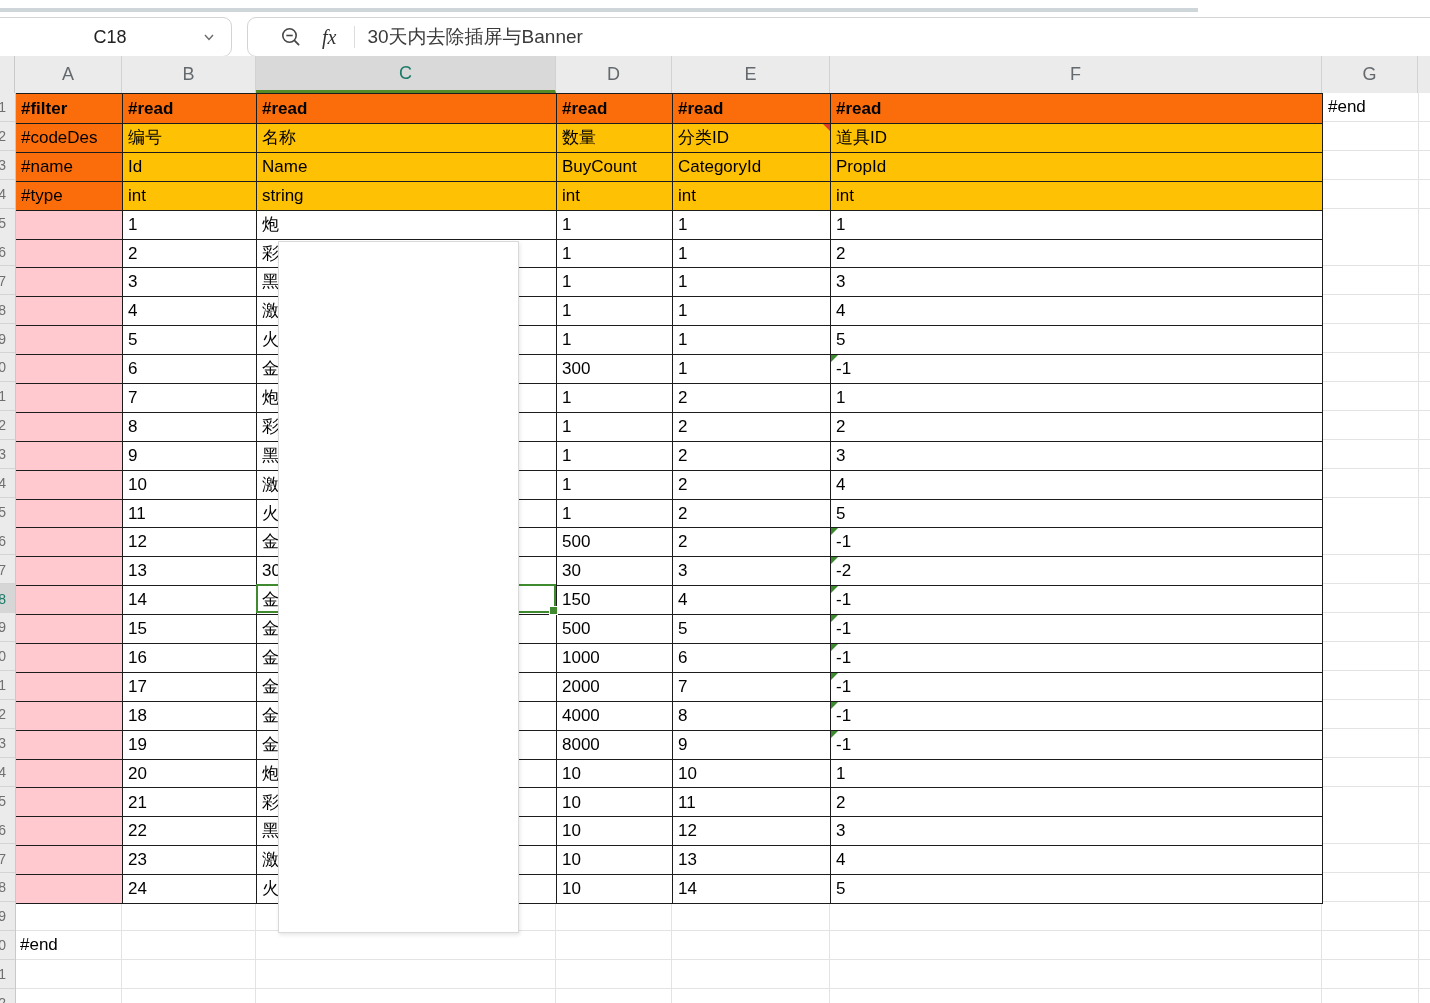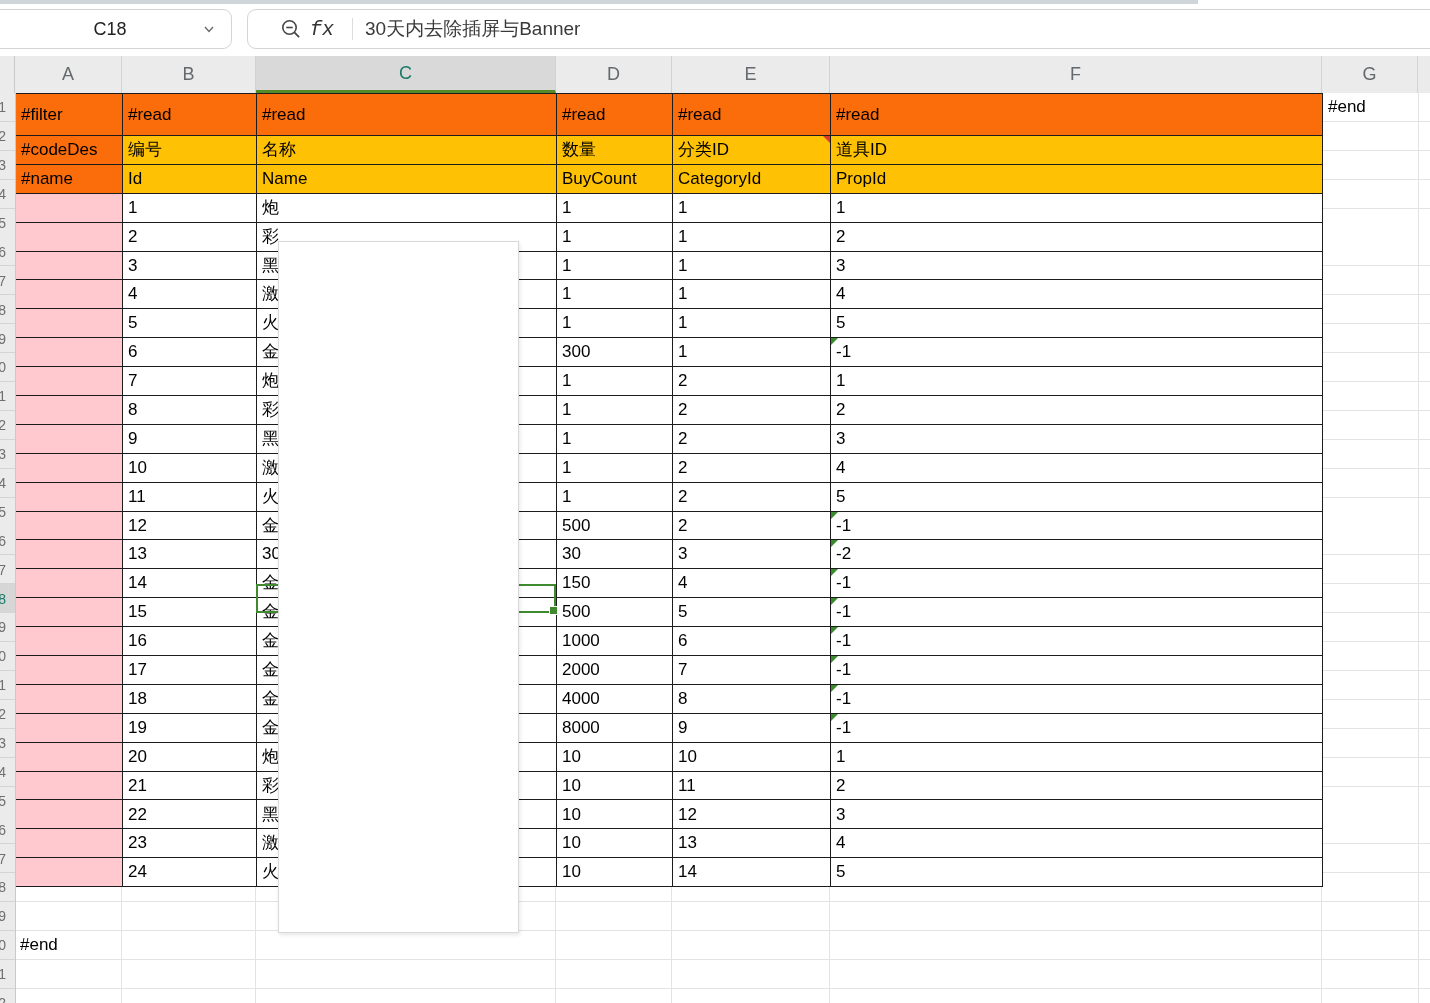--- a/index.html
+++ b/index.html
@@ -1,29 +1,29 @@
 <!DOCTYPE html>
 <html><head>
 <meta charset="utf-8">
 <style>
   html,body{margin:0;padding:0;background:#fff;}
   #page{position:relative;width:1430px;height:1003px;overflow:hidden;background:#fff;
         font-family:"Liberation Sans","DejaVu Sans",sans-serif;color:#111;}
 
   
-  #topbar{position:absolute;left:0;top:0;width:1198px;height:56px;background:#fff;}
+  #topbar{position:absolute;left:0;top:8px;width:1198px;height:56px;background:#fff;}
   #topbar .win-edge{position:absolute;left:0;top:0;width:100%;height:4px;background:#cfd6d9;}
   .name-box{position:absolute;left:-12px;top:9px;width:242px;height:38px;background:#fff;
             border:1px solid #d4d4d4;border-radius:9px;display:flex;align-items:center;
             justify-content:center;font-size:18px;color:#222;}
   .name-box .chev{position:absolute;right:16px;top:13px;width:12px;height:12px;}
   .formula-bar{position:absolute;left:247px;top:9px;width:1200px;height:38px;background:#fff;
                border:1px solid #d4d4d4;border-radius:9px 0 0 9px;display:flex;align-items:center;}
   .fb-zoom{margin-left:32px;width:22px;height:22px;flex:0 0 auto;}
-  .fb-fx{margin-left:8px;font-family:Liberation Mono, monospace;font-style:italic;
+  .fb-fx{margin-left:20px;font-family:Liberation Serif, serif;font-style:italic;
          font-size:20px;color:#333;flex:0 0 auto;}
   .fb-div{margin-left:18px;width:1px;height:22px;background:#dcdcdc;flex:0 0 auto;}
   .fb-text{margin-left:12px;font-size:19px;color:#3a3a3a;white-space:nowrap;}
 
   
   #colheaders{position:absolute;left:0;top:56px;width:1430px;height:37px;background:#ebebeb;
               border-bottom:1px solid #c6c6c6;display:flex;}
   .colh{height:100%;box-sizing:border-box;border-right:1px solid #d2d2d2;display:flex;
         align-items:center;justify-content:center;font-size:18px;color:#64696d;}
   .colh-sliver{width:15px;border-right:1px solid #c9c9c9;}
@@ -139,21 +139,21 @@
     <table id="grid">
       <colgroup>
         <col style="width:107px">
           <col style="width:134px">
           <col style="width:300px">
         <col style="width:116px">
           <col style="width:158px">
           <col style="width:492px">
       </colgroup>
       <tbody>
-          <tr style="height: 42px;">
+          <tr style="height: 30px; font-weight: bold;">
             <td class="bg-orange">#filter</td>
             <td class="bg-orange">#read</td>
             <td class="bg-orange">#read</td>
             <td class="bg-orange">#read</td>
             <td class="bg-orange">#read</td>
             <td class="bg-orange">#read</td>
           </tr>
           <tr style="height: 28.9px; padding-left: 32px;">
             <td class="bg-orange">#codeDes</td>
             <td class="bg-gold">编号</td>
@@ -162,20 +162,28 @@
             <td class="bg-gold">分类ID<span class="tri-red"></span></td>
             <td class="bg-gold">道具ID</td>
           </tr>
           <tr style="height: 28.9px; margin-left: 26px;">
             <td class="bg-orange">#name</td>
             <td class="bg-gold">Id</td>
             <td class="bg-gold">Name</td>
             <td class="bg-gold">BuyCount</td>
             <td class="bg-gold">CategoryId</td>
             <td class="bg-gold">PropId</td>
+          </tr>
+          <tr style="height: 28.9px;">
+            <td class="bg-orange">#type</td>
+            <td class="bg-gold">int</td>
+            <td class="bg-gold">string</td>
+            <td class="bg-gold">int</td>
+            <td class="bg-gold">int</td>
+            <td class="bg-gold">int</td>
           </tr>
           <tr style="height: 28.9px;">
             <td class="bg-pink"></td>
             <td class="bg-white">1</td>
             <td class="bg-white">炮</td>
             <td class="bg-white">1</td>
             <td class="bg-white">1</td>
             <td class="bg-white">1</td>
           </tr>
           <tr style="height: 28.9px;">

